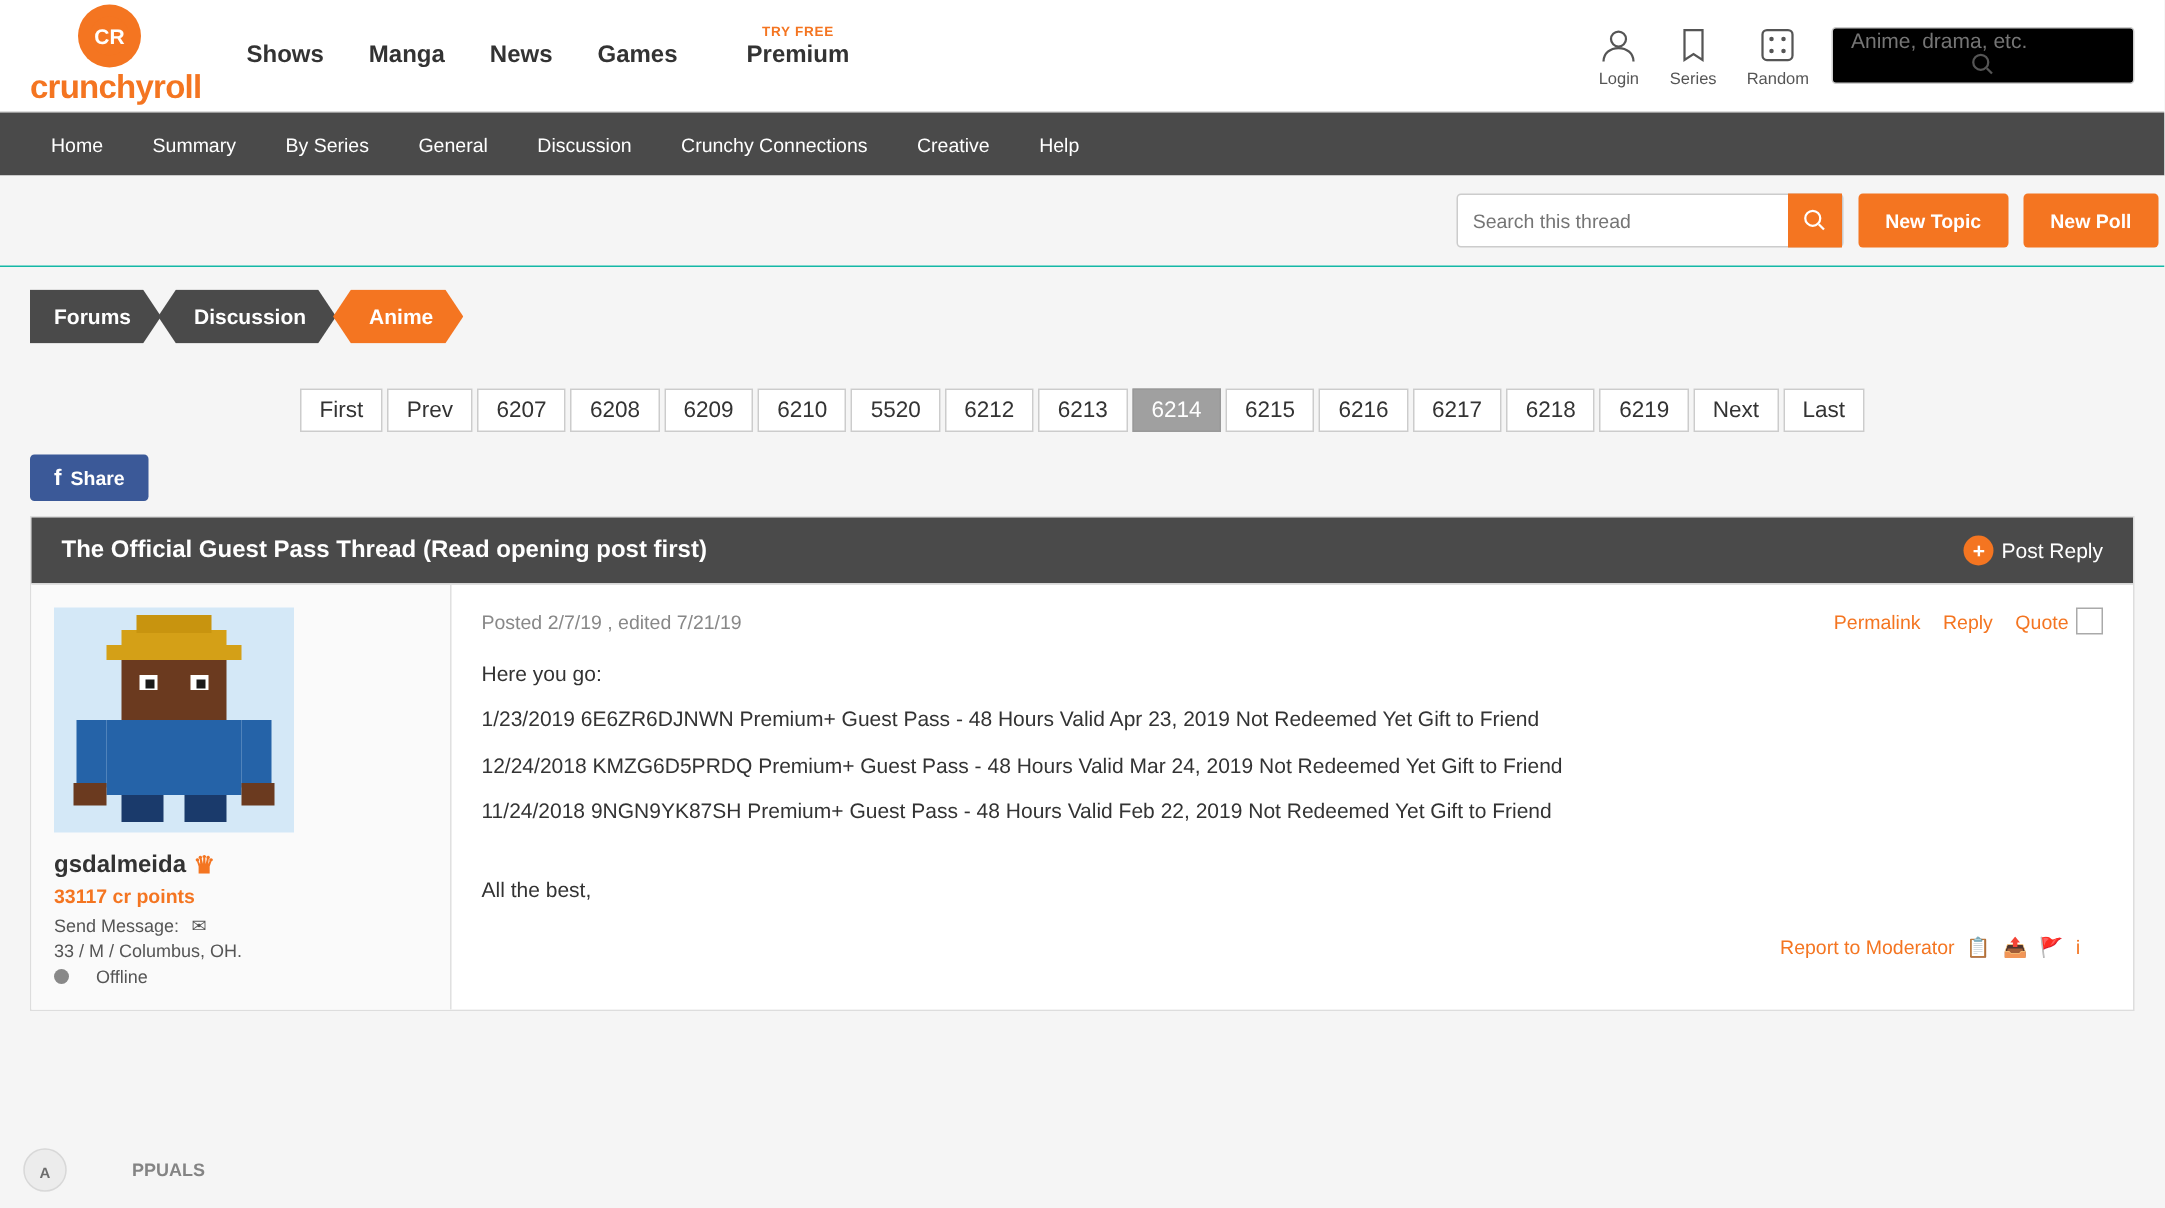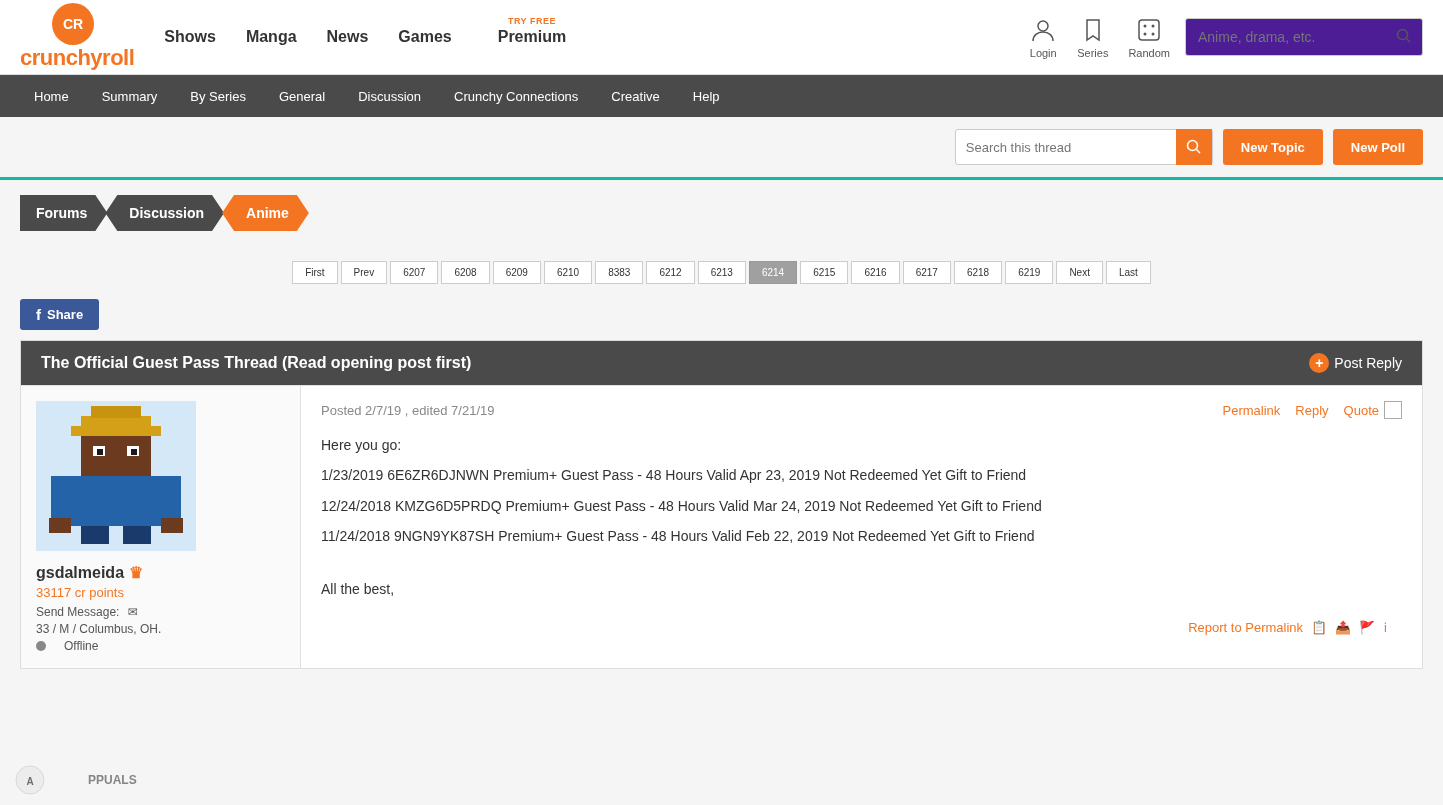--- a/index.html
+++ b/index.html
@@ -79,22 +79,23 @@
       font-size: 11px;
       gap: 3px;
     }
     .nav-icon-item svg { width: 28px; height: 28px; }
     .search-bar {
       display: flex;
       align-items: center;
       border: 1px solid #ccc;
       border-radius: 3px;
       overflow: hidden;
-      background: #4c1d95;
+      background: #000000;
       height: 38px;
+      flex-direction: column;
     }
     .search-bar input {
       border: none;
       outline: none;
       padding: 0 12px;
       font-size: 14px;
       color: #999;
       width: 200px;
       background: transparent;
     }
@@ -121,26 +122,26 @@
       font-size: 13px;
       padding: 0 14px;
       height: 42px;
       display: flex;
       align-items: center;
     }
 
     
     .action-bar {
       background: #f5f5f5;
-      padding: 12px 20px;
+      padding: 12px 4px;
       display: flex;
       align-items: center;
       justify-content: flex-end;
       gap: 10px;
-      border-bottom: 3px solid #14b8a6;
+      border-bottom: 1px solid #14b8a6;
     }
     .search-thread-input {
       display: flex;
       align-items: center;
       border: 1px solid #ccc;
       background: #fff;
       height: 36px;
       border-radius: 3px;
     }
     .search-thread-input input {
@@ -218,21 +219,21 @@
       justify-content: center;
       padding: 15px 20px;
       gap: 3px;
     }
     .page-btn {
       border: 1px solid #ccc;
       background: #fff;
       color: #333;
       padding: 5px 12px;
       cursor: pointer;
-      font-size: 10px;
+      font-size: 15px;
       text-decoration: none;
       display: inline-block;
       min-width: 40px;
       text-align: center;
     }
     .page-btn.active {
       background: #a0a0a0;
       color: #fff;
       border-color: #999;
     }
@@ -322,21 +323,21 @@
     .username {
       font-size: 16px;
       font-weight: bold;
       color: #333;
       margin-bottom: 3px;
       display: flex;
       align-items: center;
       gap: 5px;
     }
     .crown-icon { color: #f47521; font-size: 16px; }
-    .cr-points { color: #f47521; font-size: 13px; margin-bottom: 5px; }
+    .cr-points { color: #f47521; font-size: 13px; margin-bottom: 5px; font-weight: bold; }
     .user-info-line { font-size: 12px; color: #555; margin-bottom: 3px; }
     .offline-badge {
       display: flex;
       align-items: center;
       gap: 18px;
       font-size: 12px;
       color: #555;
     }
     .offline-dot {
       width: 10px;
@@ -497,21 +498,21 @@
   </div>
 </div>
 
 <div class="pagination-area">
   <a class="page-btn">First</a>
   <a class="page-btn">Prev</a>
   <a class="page-btn">6207</a>
   <a class="page-btn">6208</a>
   <a class="page-btn">6209</a>
   <a class="page-btn">6210</a>
-  <a class="page-btn">8383</a>
+  <a class="page-btn">5520</a>
   <a class="page-btn">6212</a>
   <a class="page-btn">6213</a>
   <a class="page-btn active">6214</a>
   <a class="page-btn">6215</a>
   <a class="page-btn">6216</a>
   <a class="page-btn">6217</a>
   <a class="page-btn">6218</a>
   <a class="page-btn">6219</a>
   <a class="page-btn">Next</a>
   <a class="page-btn">Last</a>
@@ -599,21 +600,21 @@
       <div class="post-text">
         <p>Here you go:</p>
         <p class="guest-pass-line">1/23/2019 6E6ZR6DJNWN Premium+ Guest Pass - 48 Hours Valid Apr 23, 2019 Not Redeemed Yet Gift to Friend</p>
         <p class="guest-pass-line">12/24/2018 KMZG6D5PRDQ Premium+ Guest Pass - 48 Hours Valid Mar 24, 2019 Not Redeemed Yet Gift to Friend</p>
         <p class="guest-pass-line">11/24/2018 9NGN9YK87SH Premium+ Guest Pass - 48 Hours Valid Feb 22, 2019 Not Redeemed Yet Gift to Friend</p>
         <br>
         <p>All the best,</p>
       </div>
 
       <div class="report-area">
-        <a class="post-action-link">Report to Permalink</a>
+        <a class="post-action-link">Report to Moderator</a>
         <span>📋</span>
         <span>📤</span>
         <span>🚩</span>
         <span>ℹ</span>
       </div>
     </div>
   </div>
 </div>
 
 <div class="watermark">

